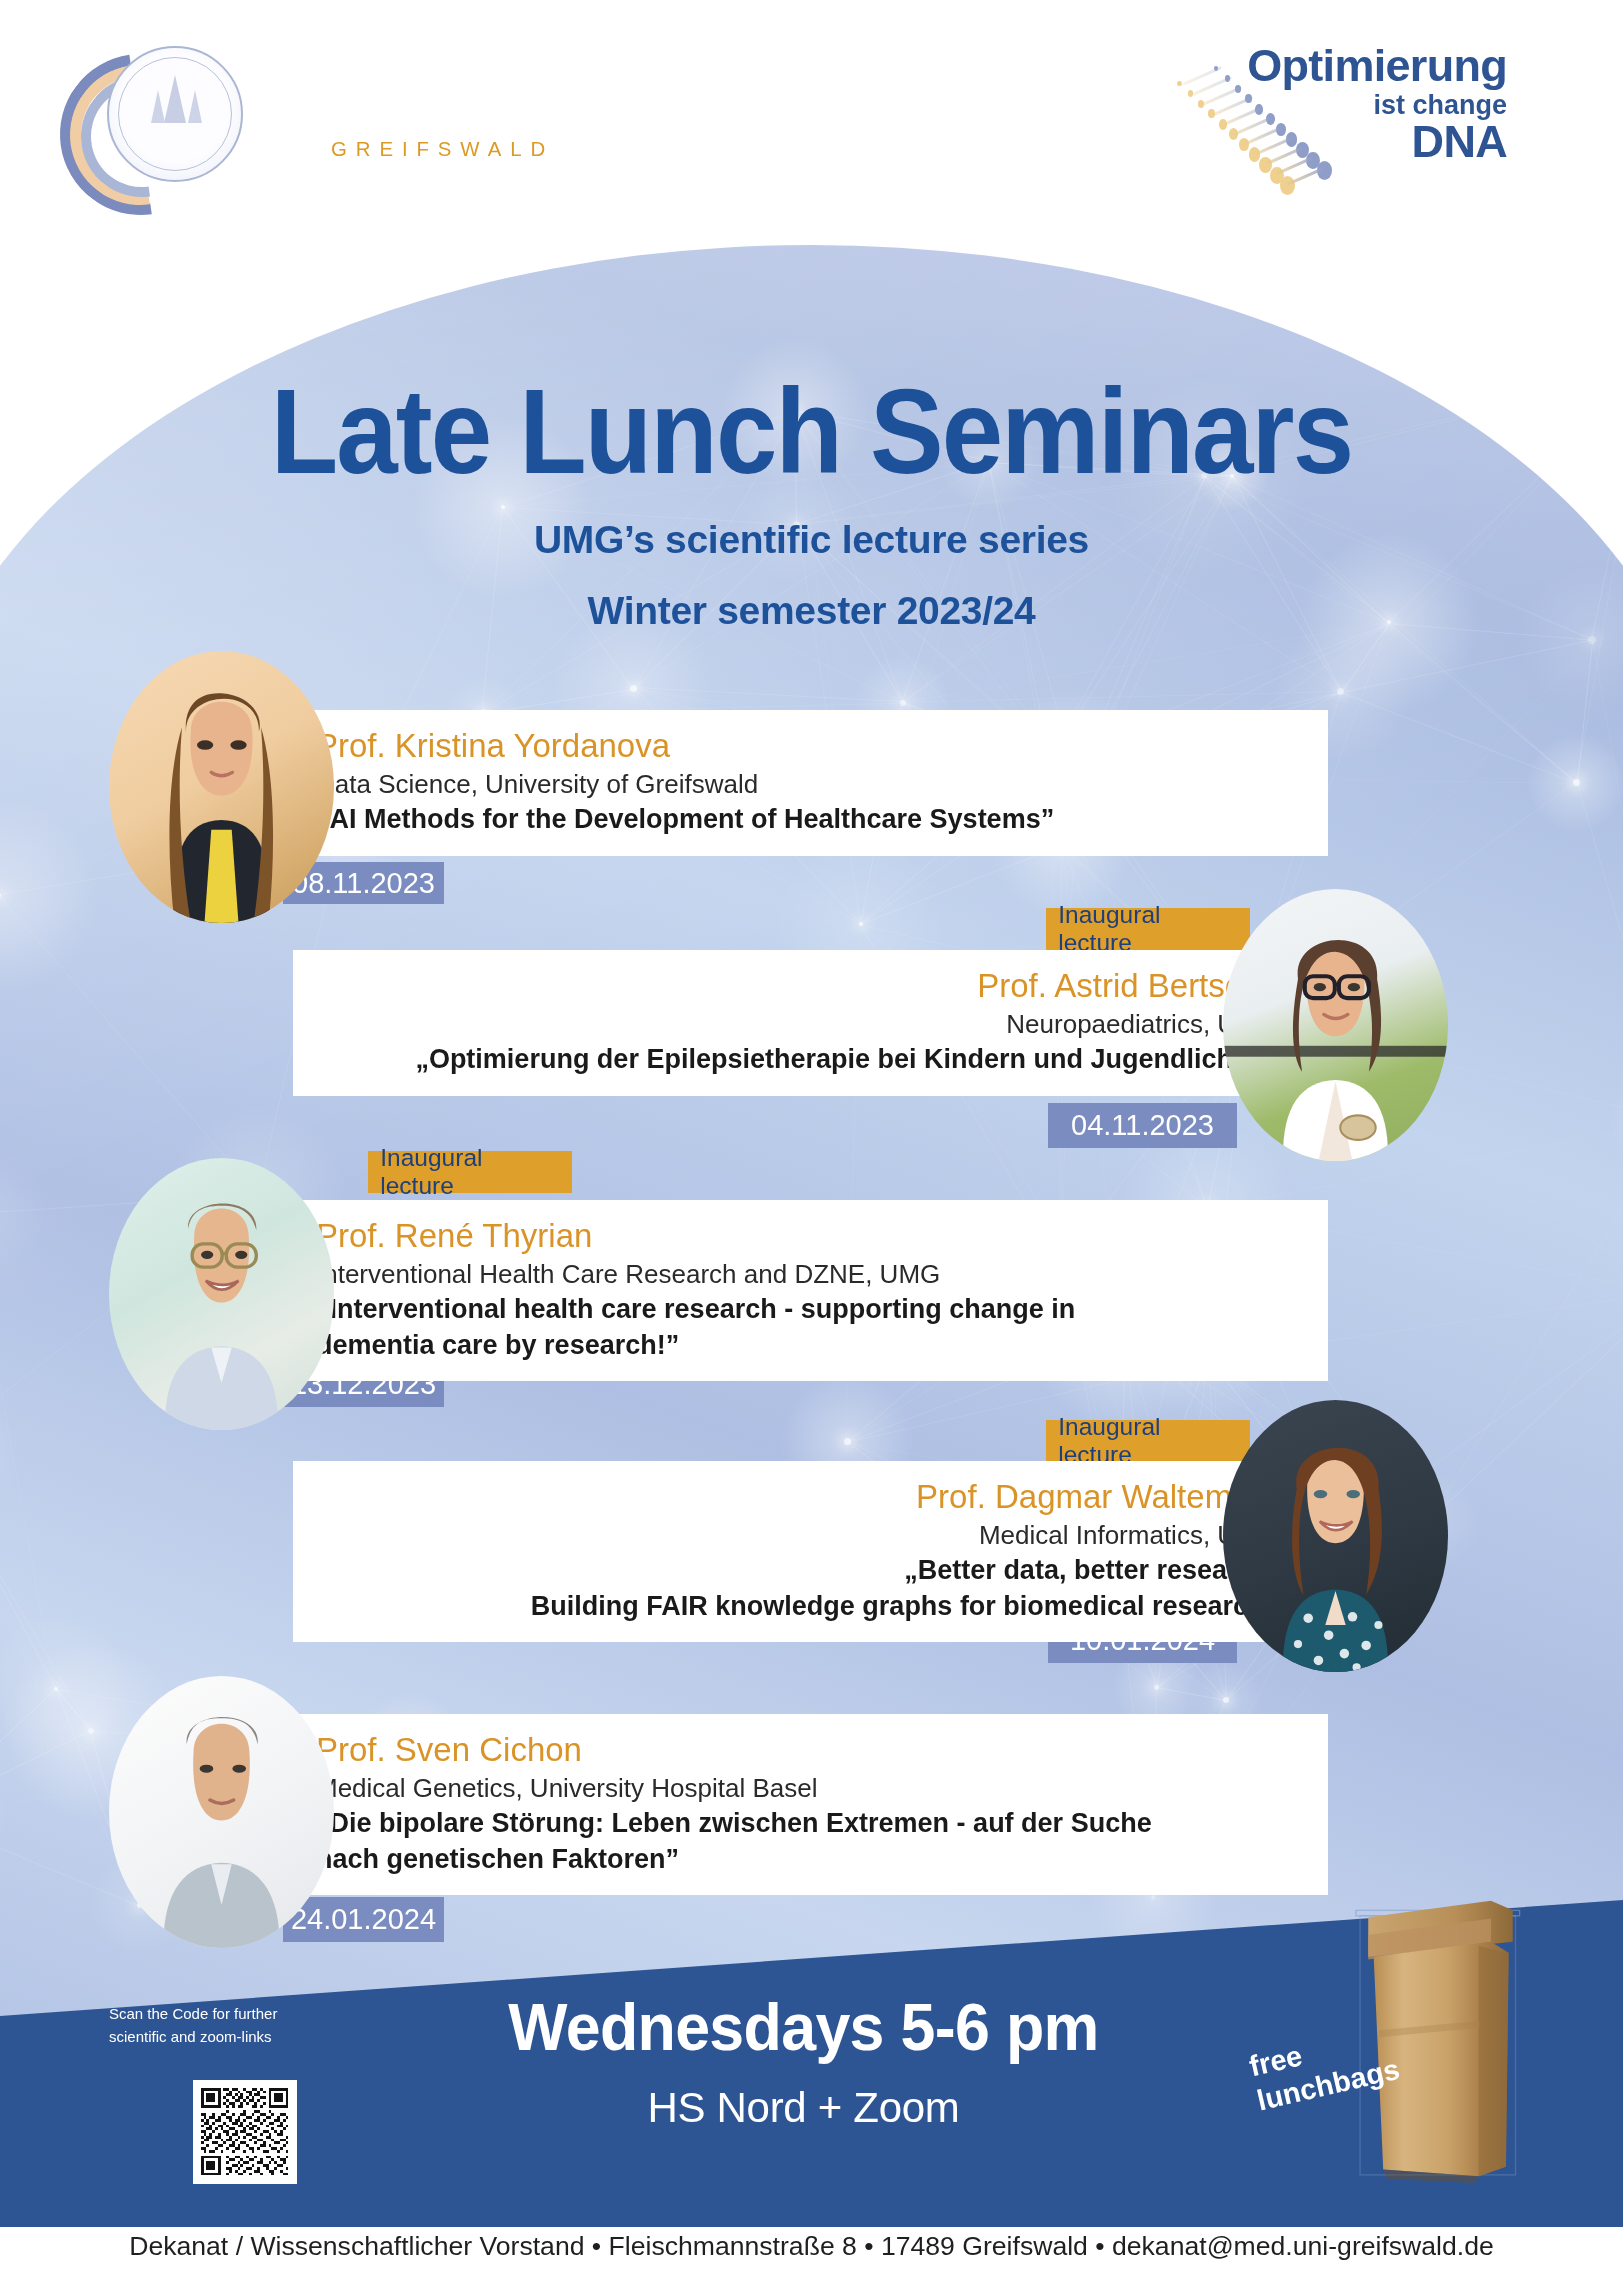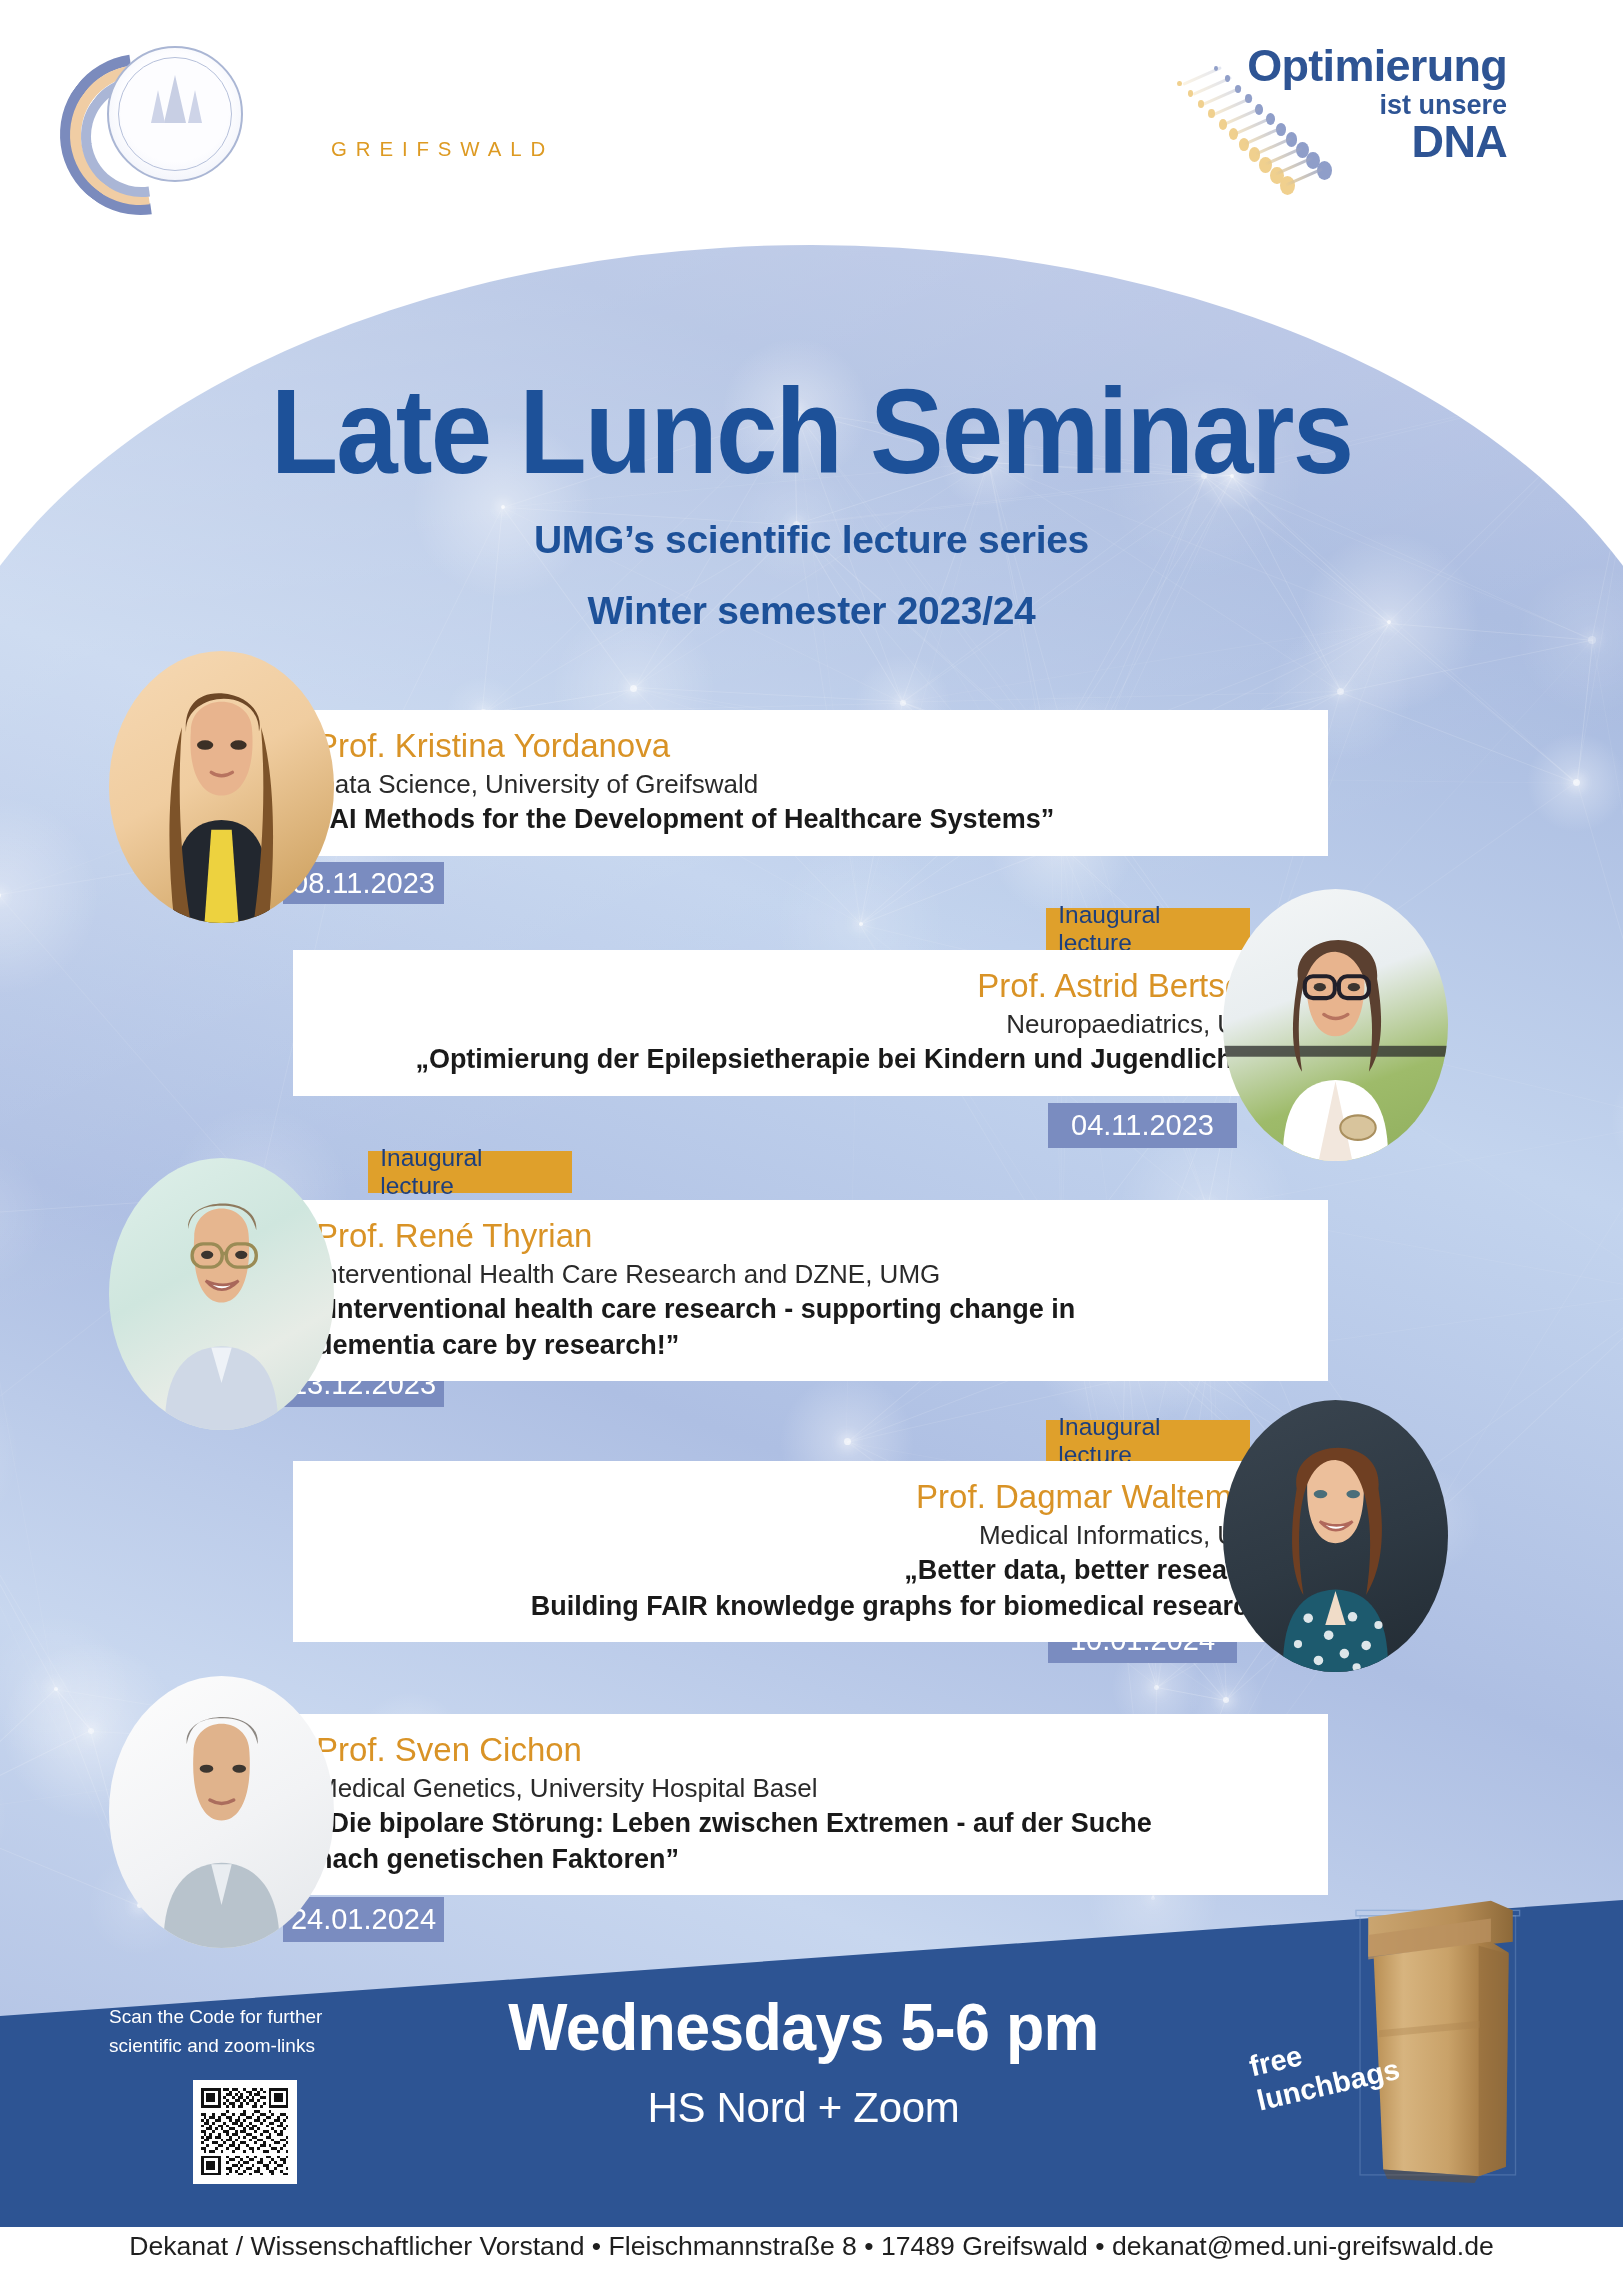--- a/index.html
+++ b/index.html
@@ -126,21 +126,21 @@
   }
 
   
   #band{
     position:absolute; left:0; top:1900px; width:1623px; height:327px;
     background:#2d5493; z-index:9;
     clip-path:polygon(0 116px, 1623px 0px, 1623px 327px, 0 327px);
   }
   #scan-txt{
     position:absolute; left:109px; top:2003px; width:286px;
-    color:#ffffff; font-size:19px; line-height:1.5; z-index:11;
+    color:#ffffff; font-size:15px; line-height:1.5; z-index:11;
   }
   #qr{
     position:absolute; left:193px; top:2080px; width:104px; height:104px;
     background:#ffffff; z-index:11; padding:5.4px;
   }
   #qr canvas, #qr .qrgrid{ width:100%; height:100%; display:block; }
   #wed{
     position:absolute; left:429px; top:1989px; width:749px; text-align:center;
     color:#ffffff; font-weight:bold; font-size:66px; z-index:11; letter-spacing:-0.7px;
     font-family:"Liberation Sans Narrow","Liberation Sans",sans-serif;
@@ -487,21 +487,21 @@
       <div class="hx" style="width: 12.8px; height: 16px; left: 117px; top: 64px; background: rgb(143, 158, 201);"></div>
       <div class="hx" style="width: 42px; height: 3.4px; border-radius: 2px; left: 86px; top: 85px; background: linear-gradient(90deg, rgb(240, 208, 142), rgb(143, 158, 201)); opacity: 0.69; transform: rotate(-24deg); transform-origin: 0px 50%;"></div>
       <div class="hx" style="width: 14px; height: 17.4px; left: 91px; top: 89px; background: rgb(240, 208, 142);"></div>
       <div class="hx" style="width: 14px; height: 17.4px; left: 127px; top: 74px; background: rgb(143, 158, 201);"></div>
       <div class="hx" style="width: 42px; height: 3.4px; border-radius: 2px; left: 96px; top: 95px; background: linear-gradient(90deg, rgb(240, 208, 142), rgb(143, 158, 201)); opacity: 0.75; transform: rotate(-24deg); transform-origin: 0px 50%;"></div>
       <div class="hx" style="width: 15px; height: 19px; left: 101px; top: 98px; background: rgb(240, 208, 142);"></div>
       <div class="hx" style="width: 15px; height: 19px; left: 138px; top: 83px; background: rgb(143, 158, 201);"></div>
       <div class="hx" style="width: 42px; height: 3.4px; border-radius: 2px; left: 106px; top: 106px; background: linear-gradient(90deg, rgb(240, 208, 142), rgb(143, 158, 201)); opacity: 0.8; transform: rotate(-24deg); transform-origin: 0px 50%;"></div>
     </div>
   <div class="w1">Optimierung</div>
-  <div class="w2">ist unsere</div>
+  <div class="w2">ist change</div>
   <div class="w3">DNA</div>
 </div>
 
 <div id="title">Late Lunch Seminars</div>
 <div id="subtitle">UMG’s scientific lecture series</div>
 <div id="semester">Winter semester 2023/24</div>
 
 <div class="portrait" style="left:109px; top:651px; width:225px; height:272px;">
   <div class="ph" style="background:linear-gradient(150deg,#f6d9b4 0%,#f0cda0 45%,#c89a55 100%);"></div>
   <svg viewBox="0 0 330 400" style="position:absolute;inset:0" aria-hidden="true">

